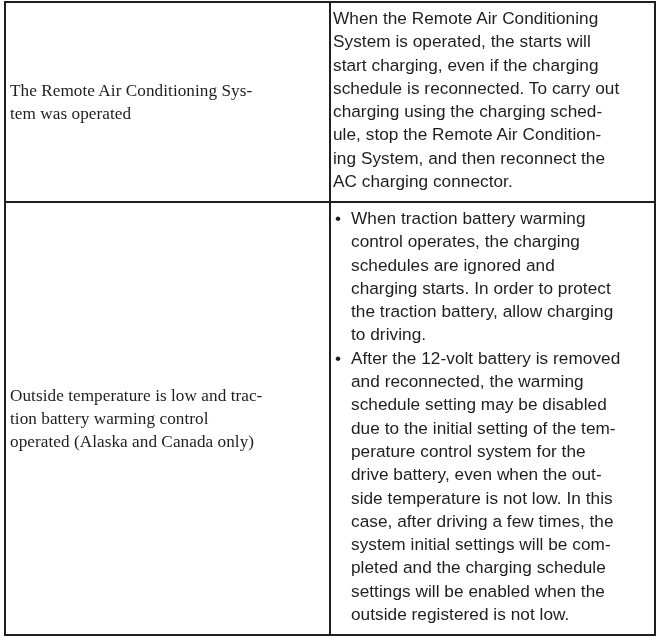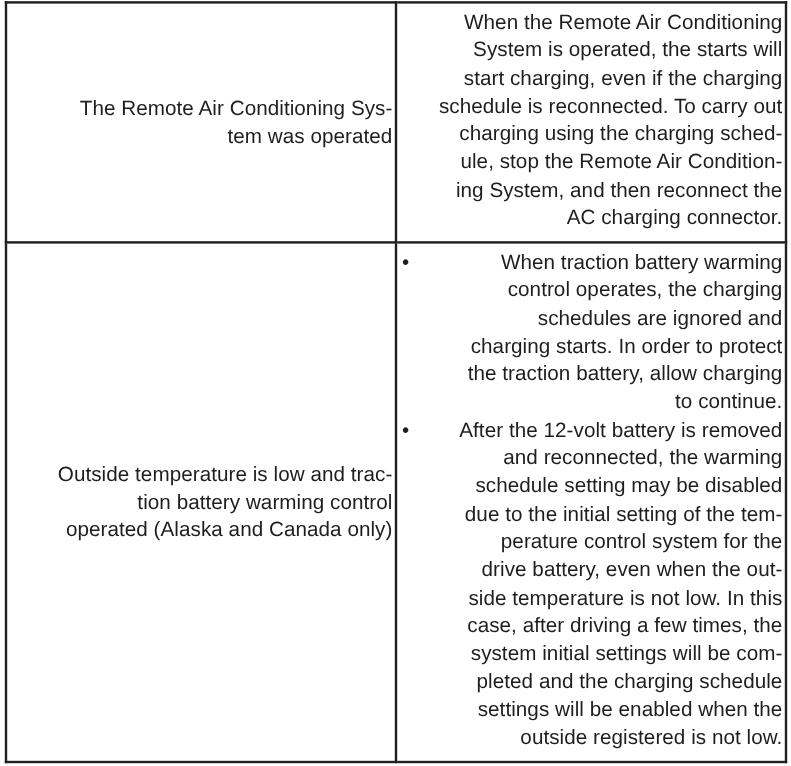--- a/index.html
+++ b/index.html
@@ -23,27 +23,27 @@
       border-collapse: collapse;
       table-layout: fixed;
     }
     .table td {
       border: 2px solid #1f1f1f;
       vertical-align: middle;
       padding: 0;
       font-size: 17.2px;
       line-height: 23.3px;
       letter-spacing: 0.05px;
-      text-align: right;
     }
     .col-left { width: 324px; }
     .col-right { width: 324px; }
     .cell-left {
       padding-left: 4px !important;
       padding-right: 2px !important;
+      font-family: Liberation Serif, serif;
     }
     .cell-right {
       padding-left: 2px !important;
       padding-right: 2px !important;
     }
     .row1 td { height: 194px; }
     .row2 td { height: 427px; }
     .cell-right.row1-text { vertical-align: top; padding-top: 4px !important; }
     .cell-right.row2-text { vertical-align: top; padding-top: 4px !important; }
     .para { margin: 0; }
@@ -102,21 +102,21 @@
     </td>
     <td class="cell-right row2-text">
       <ul class="bullets">
         <li>
           <span class="bullet-dot">•</span>
           <span class="line">When traction battery warming</span>
           <span class="line">control operates, the charging</span>
           <span class="line">schedules are ignored and</span>
           <span class="line">charging starts. In order to protect</span>
           <span class="line">the traction battery, allow charging</span>
-          <span class="line">to continue.</span>
+          <span class="line">to driving.</span>
         </li>
         <li>
           <span class="bullet-dot">•</span>
           <span class="line">After the 12-volt battery is removed</span>
           <span class="line">and reconnected, the warming</span>
           <span class="line">schedule setting may be disabled</span>
           <span class="line">due to the initial setting of the tem-</span>
           <span class="line">perature control system for the</span>
           <span class="line">drive battery, even when the out-</span>
           <span class="line">side temperature is not low. In this</span>

